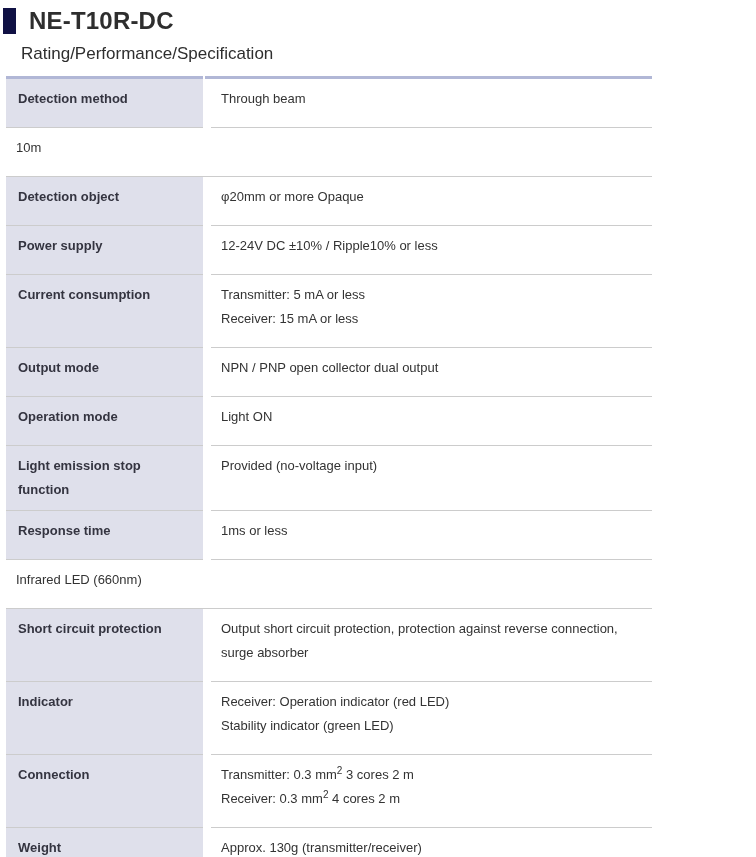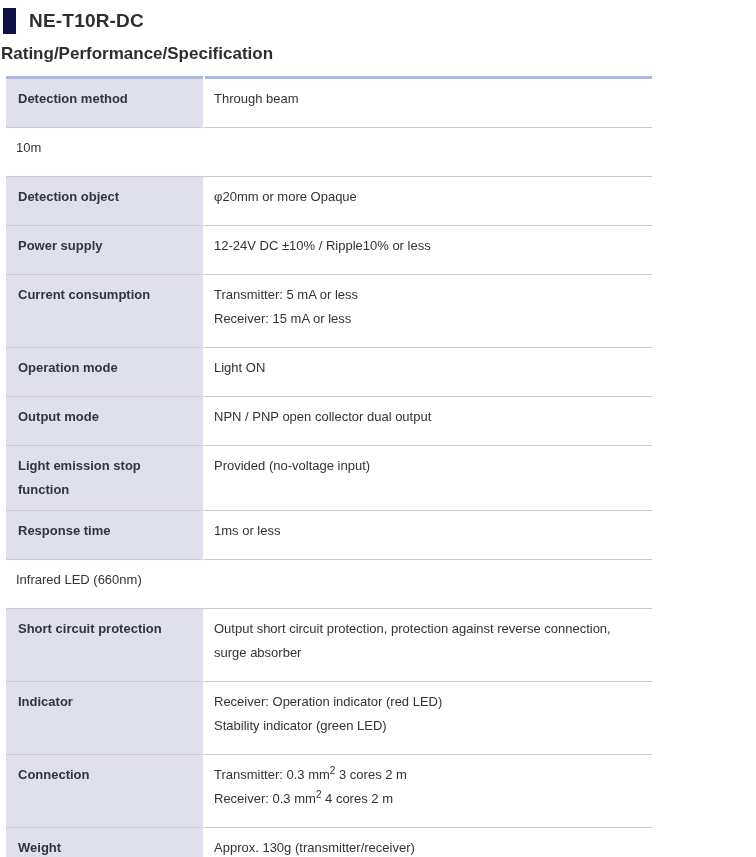--- a/index.html
+++ b/index.html
@@ -31,48 +31,49 @@
   }
   .bullet {
     width: 13px;
     height: 26px;
     background: var(--title-bullet);
     margin-right: 13px;
     flex: none;
   }
   h1.product-title {
     margin: 0;
-    font-size: 19px;
+    font-size: 24px;
     font-weight: bold;
     line-height: 28px;
     color: var(--heading-text);
     letter-spacing: 0.2px;
   }
   h2.section-heading {
     margin: 9px 0 0 1px;
     font-size: 17px;
-    font-weight: bold;
+    font-weight: normal;
     line-height: 19px;
     color: var(--heading-text);
+    padding-left: 20px;
   }
 
   
   .spec-table {
     margin: 13px 0 0 6px;
     width: 646px;
   }
   .tb-row { display: flex; height: 3px; }
   .tb-label { width: 197px; margin-right: 2px; background: var(--table-top-border); }
   .tb-value { flex: 1; background: var(--table-top-border); }
 
   .row { display: flex; }
   .cell-label {
     width: 197px;
     flex: none;
-    margin-right: 1px;
+    margin-right: 8px;
     padding: 8px 12px;
     background: var(--label-bg);
     border-bottom: 1px solid var(--row-border);
     font-size: 13px;
     font-weight: bold;
     line-height: 24px;
     color: var(--label-text);
   }
   .cell-value {
     flex: 1;
@@ -132,30 +133,30 @@
 
     <div class="row">
       <div class="cell-label">Current consumption</div>
       <div class="cell-value">
         <div class="line">Transmitter: 5 mA or less</div>
         <div class="line">Receiver: 15 mA or less</div>
       </div>
     </div>
 
     <div class="row">
+      <div class="cell-label">Output mode</div>
+      <div class="cell-value">
+        <div class="line">NPN / PNP open collector dual output</div>
+      </div>
+    </div>
+
+    <div class="row">
       <div class="cell-label">Operation mode</div>
       <div class="cell-value">
         <div class="line">Light ON</div>
-      </div>
-    </div>
-
-    <div class="row">
-      <div class="cell-label">Output mode</div>
-      <div class="cell-value">
-        <div class="line">NPN / PNP open collector dual output</div>
       </div>
     </div>
 
     <div class="row">
       <div class="cell-label">Light emission stop function</div>
       <div class="cell-value">
         <div class="line">Provided (no-voltage input)</div>
       </div>
     </div>
 

